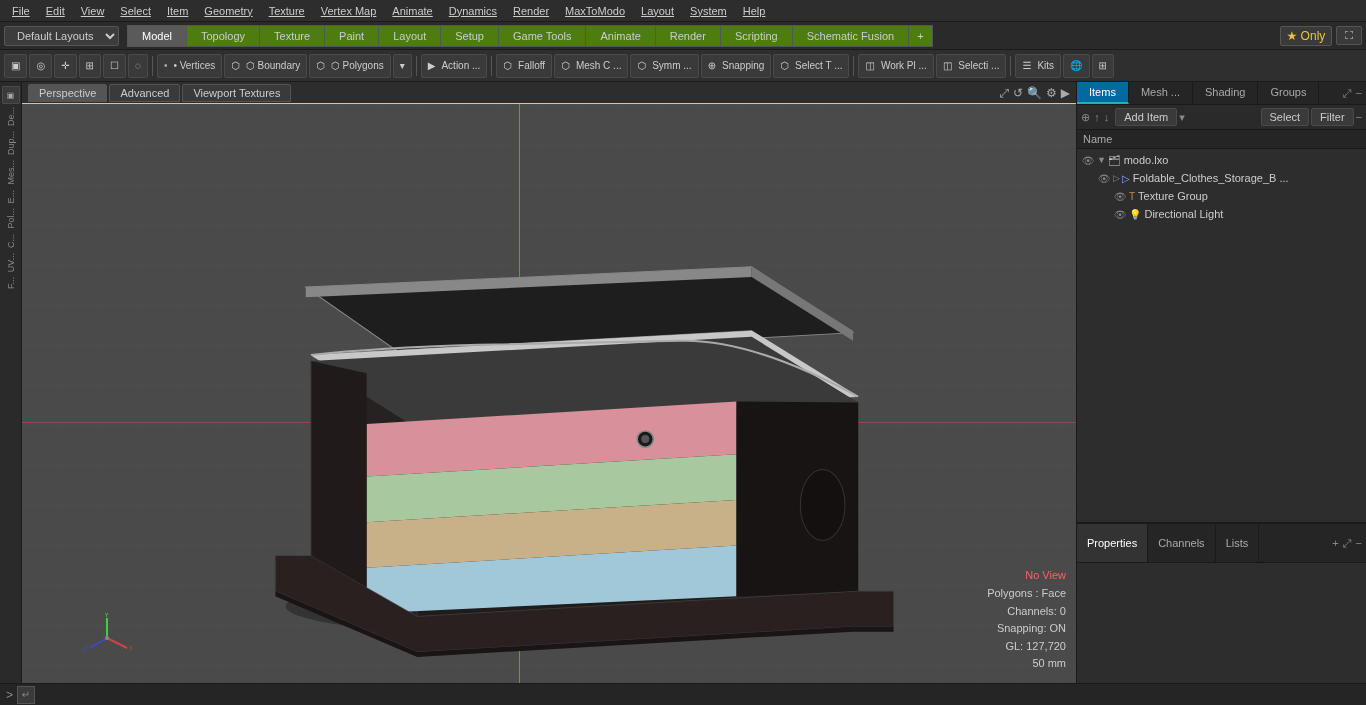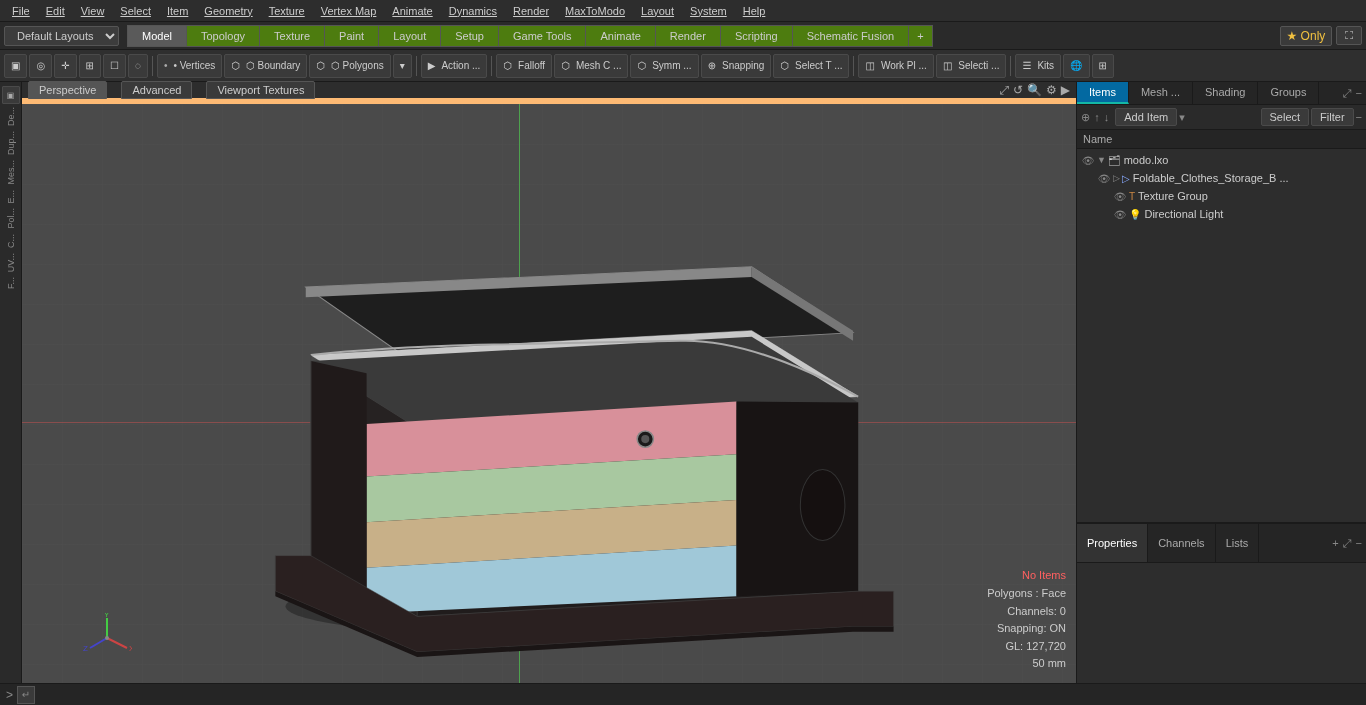--- a/index.html
+++ b/index.html
@@ -29,21 +29,21 @@
     
     #main { display: flex; height: calc(705px - 22px - 28px - 32px - 22px); }
 
     
     #left-sidebar { width: 22px; background: #2a2a2a; border-right: 1px solid #1a1a1a; display: flex; flex-direction: column; align-items: center; padding-top: 4px; gap: 1px; }
     .sidebar-btn { width: 18px; height: 18px; background: #3a3a3a; border: 1px solid #4a4a4a; color: #aaa; font-size: 8px; cursor: pointer; display: flex; align-items: center; justify-content: center; border-radius: 1px; }
     .sidebar-label { writing-mode: vertical-rl; font-size: 9px; color: #888; padding: 2px 0; transform: rotate(180deg); white-space: nowrap; }
 
     
     #viewport-container { flex: 1; display: flex; flex-direction: column; background: #3d3d3d; }
-    #viewport-header { display: flex; align-items: center; background: #2d2d2d; height: 22px; padding: 0 6px; border-bottom: 6px solid #fdba74; gap: 14px; }
+    #viewport-header { display: flex; align-items: center; background: #2d2d2d; height: 22px; padding: 0 6px; border-bottom: 1px solid #fdba74; gap: 2px; }
     .viewport-tab { padding: 2px 10px; background: #3a3a3a; border: 1px solid #555; color: #ccc; font-size: 11px; cursor: pointer; border-radius: 2px 2px 0 0; }
     .viewport-tab.active { background: #555; }
     .viewport-icons { margin-left: auto; display: flex; gap: 4px; }
     .vp-icon { color: #aaa; font-size: 12px; cursor: pointer; }
 
     
     #viewport { flex: 1; position: relative; background: #4a4a4a; overflow: hidden; }
 
     
     .grid-bg { position: absolute; top: 0; left: 0; width: 100%; height: 100%; background-image: linear-gradient(rgba(80,80,80,0.3) 1px, transparent 1px), linear-gradient(90deg, rgba(80,80,80,0.3) 1px, transparent 1px); background-size: 40px 40px; }
@@ -255,21 +255,21 @@
         <polygon points="250,475 390,535 820,510 860,510 860,515 820,515 390,540 250,480" fill="#1a1515" stroke="none"></polygon>
 
         <ellipse cx="790" cy="390" rx="22" ry="35" fill="#151010" stroke="#333" stroke-width="1"></ellipse>
 
         <path d="M 285 242 Q 350 235 450 232 Q 550 230 650 228 Q 720 226 825 283" fill="none" stroke="#aaa" stroke-width="2"></path>
 
         <line x1="285" y1="242" x2="285" y2="440" stroke="#444" stroke-width="1"></line>
       </svg>
 
       <div id="viewport-status">
-        <div class="status-no-items">No Items</div>
+        <div class="status-no-items">No View</div>
         <div>Polygons : Face</div>
         <div>Channels: 0</div>
         <div>Snapping: ON</div>
         <div>GL: 127,720</div>
         <div>50 mm</div>
       </div>
 
       <svg id="axes-indicator" viewBox="0 0 50 50" style="position:absolute;bottom:20px;left:60px;width:50px;height:50px;">
         <line x1="25" y1="25" x2="45" y2="35" stroke="#cc4444" stroke-width="2"></line>
         <text x="47" y="38" fill="#cc4444" font-size="8">X</text>

